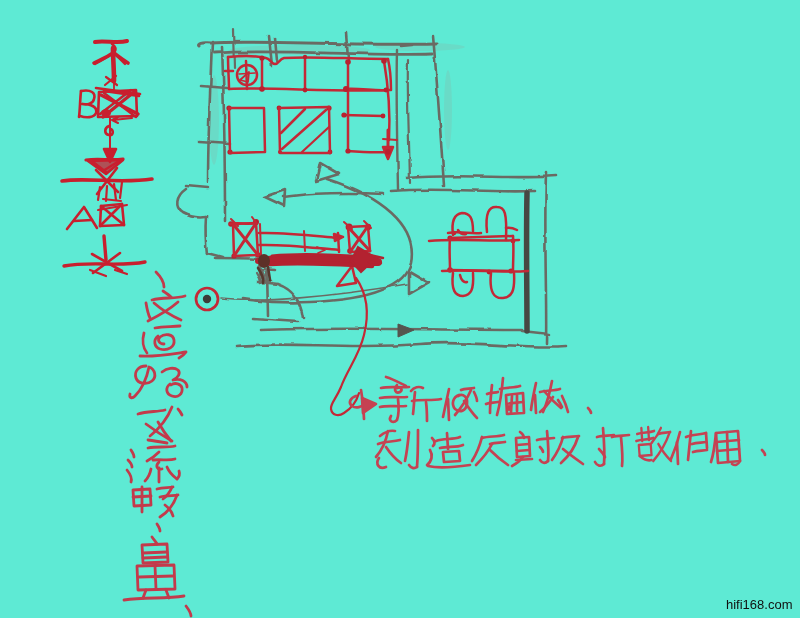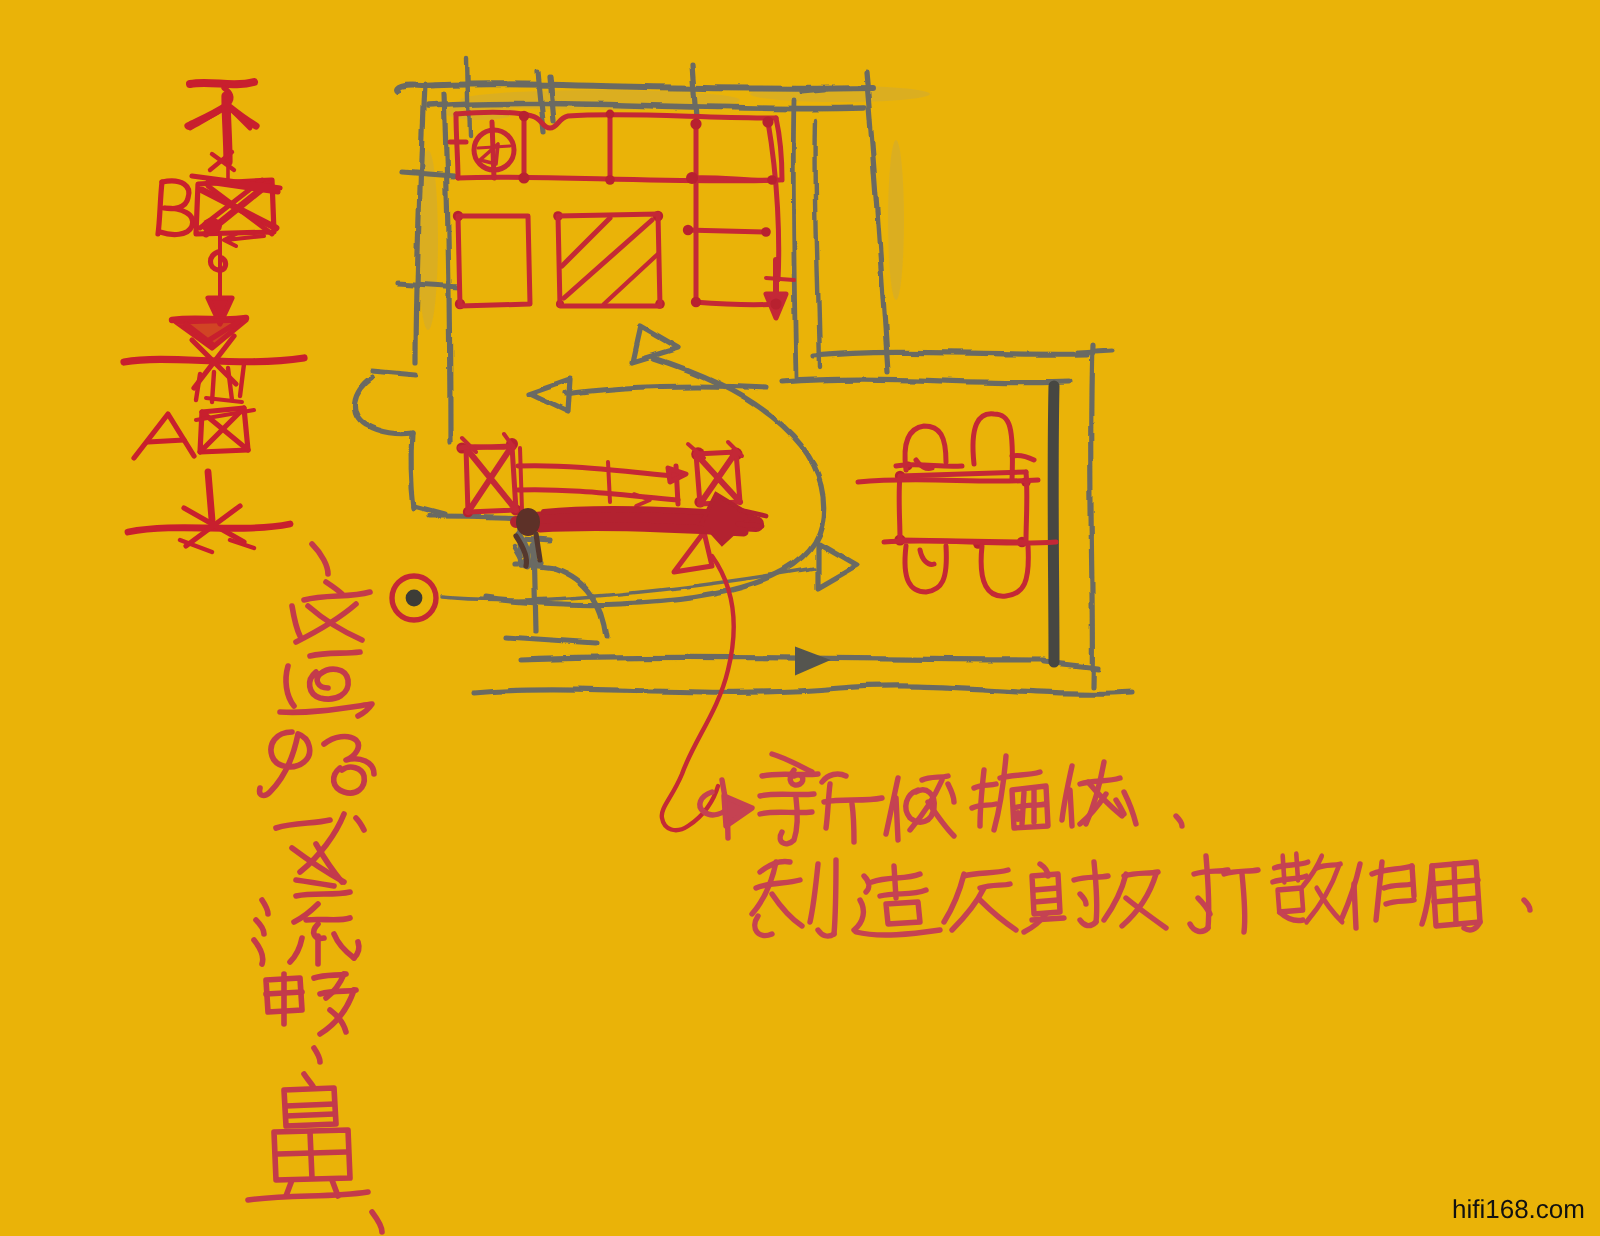--- a/index.html
+++ b/index.html
@@ -1,16 +1,16 @@
 <!DOCTYPE html>
 <html><head>
 <meta charset="utf-8">
 <style>
   html,body{margin:0;padding:0;background:#ffffff;}
-  .page{width:800px;height:618px;position:relative;overflow:hidden;background:#eab308;}
+  .page{width:800px;height:618px;position:relative;overflow:hidden;background:#5eead4;}
   svg{position:absolute;top:0;left:0;}
   text{font-family:"Liberation Sans", sans-serif;}
 </style>
 </head>
 <body>
 <div class="page">
 <svg width="800" height="618" viewBox="0 0 800 618" fill="none">
 <defs>
   <filter id="rough" x="-5%" y="-5%" width="110%" height="110%">
     <feTurbulence type="fractalNoise" baseFrequency="0.045" numOctaves="3" seed="7" result="n"></feTurbulence>

